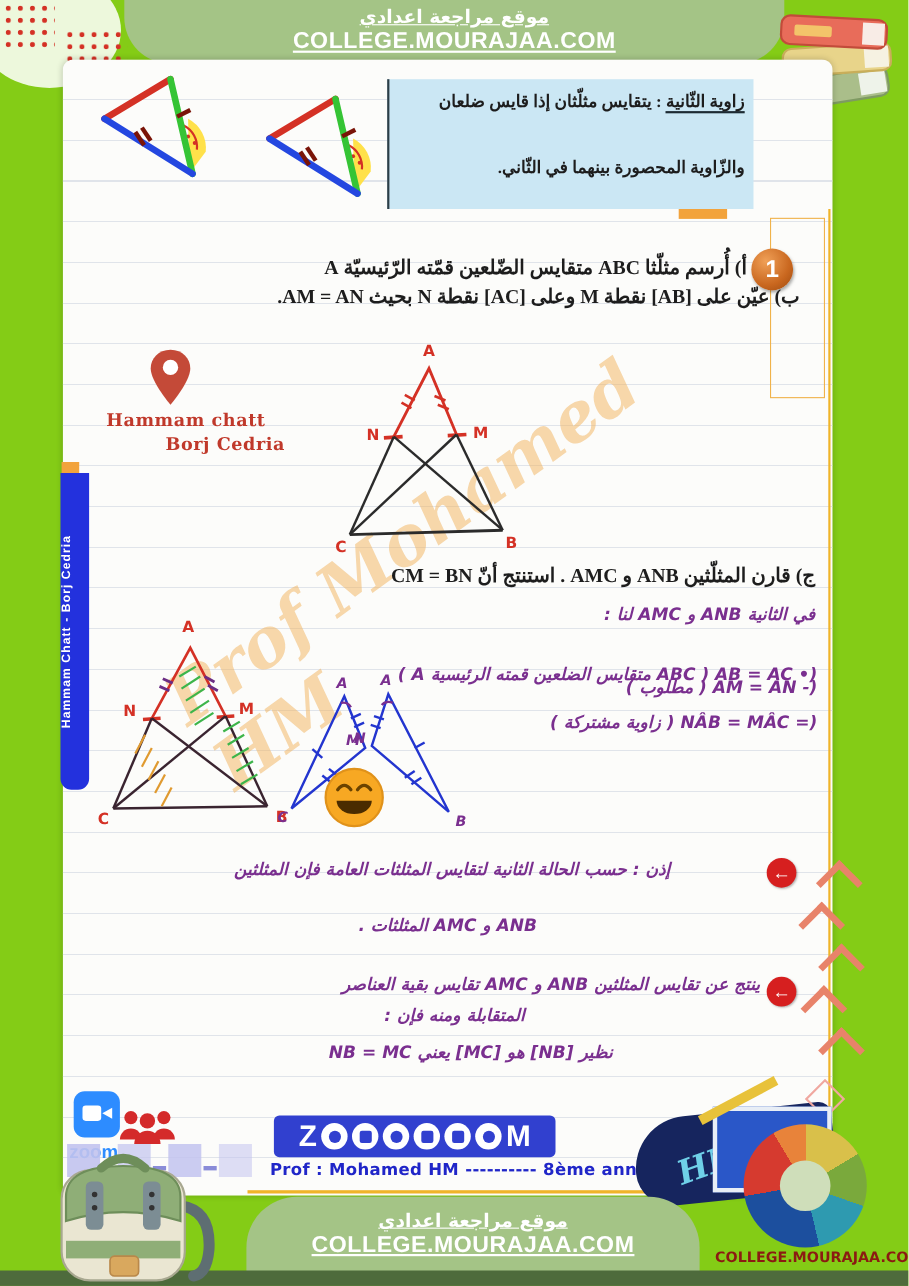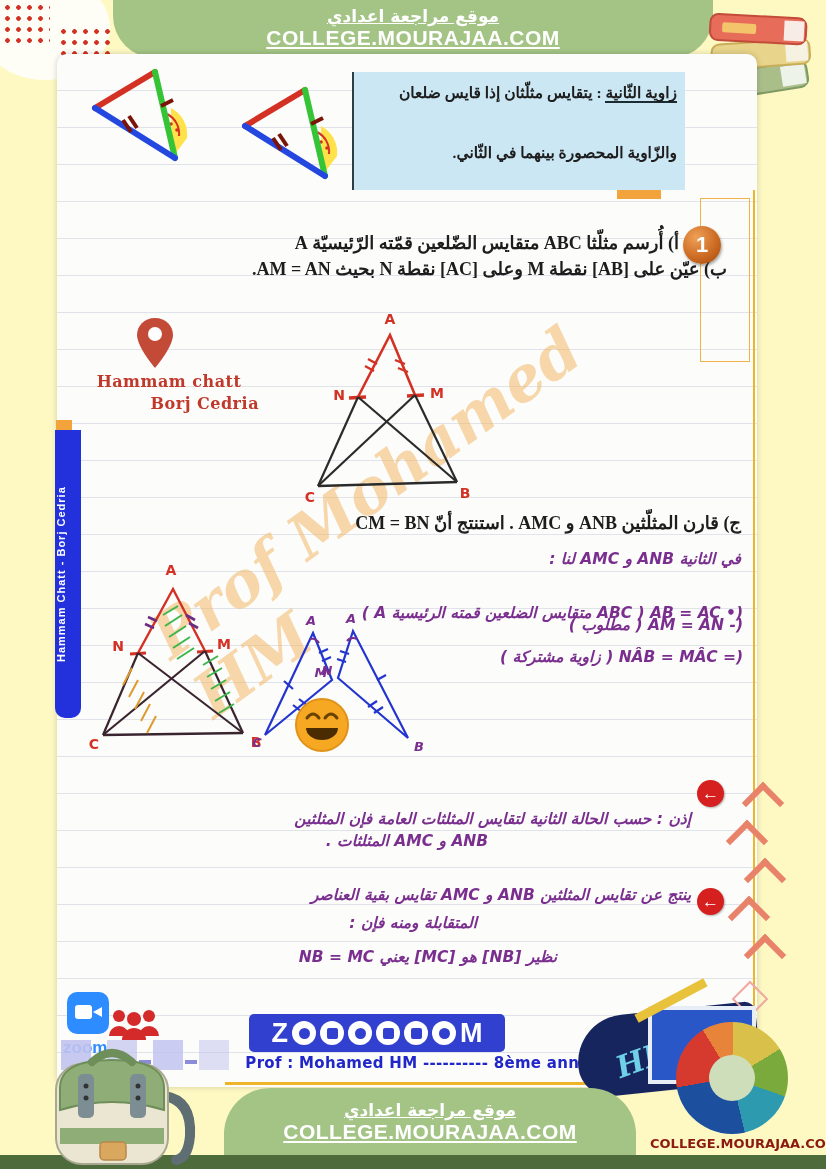--- a/index.html
+++ b/index.html
@@ -1,16 +1,16 @@
 <!DOCTYPE html>
 <html lang="ar"><head>
 <meta charset="utf-8">
 <style>
   html,body{margin:0;padding:0;}
-  #stage{position:relative;width:826px;height:1169px;background:#fef9c3;overflow:hidden;
+  #stage{position:relative;width:826px;height:1169px;background:#84cc16;overflow:hidden;
          font-family:"Liberation Sans","DejaVu Sans",sans-serif;}
   .abs{position:absolute;}
   
   .tab{background:#a4c486;text-align:center;color:#fff;font-weight:bold;}
   .tab .l1{font-size:17px;text-decoration:underline;padding-top:6px;font-family:"DejaVu Sans",sans-serif;}
   .tab .l2{font-size:21px;text-decoration:underline;letter-spacing:.5px;}
   #header-tab{left:113px;top:0;width:600px;height:58px;border-radius:0 0 42px 42px;}
   #footer-tab{left:224px;top:1088px;width:412px;height:70px;border-radius:46px 46px 0 0;}
   #bottom-strip{left:0;top:1155px;width:826px;height:14px;background:#4e6b3c;}
   
@@ -236,21 +236,21 @@
 
       <g>
         <circle cx="237" cy="162" r="26" fill="#f7a823" stroke="#e0921a" stroke-width="2"></circle>
         <path d="M222,155 q6,-8 12,0" fill="none" stroke="#6b4300" stroke-width="3" stroke-linecap="round"></path>
         <path d="M240,155 q6,-8 12,0" fill="none" stroke="#6b4300" stroke-width="3" stroke-linecap="round"></path>
         <path d="M221,165 a16,12 0 0 0 32,0 Z" fill="#4a2c00"></path>
       </g>
     </svg>
 
     <div class="abs arrow-bullet" style="left:640px;top:726px;">←</div>
-    <div class="abs rtl hand" style="right:66px;top:756px;width:560px;">إذن : حسب الحالة الثانية لتقايس المثلثات العامة فإن المثلثين</div>
+    <div class="abs rtl hand" style="right:66px;top:727px;width:560px;text-align:center;">إذن : حسب الحالة الثانية لتقايس المثلثات العامة فإن المثلثين</div>
     <div class="abs rtl hand" style="right:190px;top:778px;width:320px;text-align:center;">ANB و AMC المثلثات .</div>
 
     <div class="abs arrow-bullet" style="left:640px;top:834px;">←</div>
     <div class="abs rtl hand" style="right:66px;top:832px;width:570px;">ينتج عن تقايس المثلثين ANB و AMC تقايس بقية العناصر</div>
     <div class="abs rtl hand" style="right:280px;top:860px;width:300px;">المتقابلة ومنه فإن :</div>
     <div class="abs rtl hand" style="right:200px;top:894px;width:420px;">نظير [NB] هو [MC] يعني NB = MC</div>
 
     <div class="abs" style="left:696px;top:136px;width:2px;height:896px;background:#f0b429;"></div>
     <div class="abs" style="left:168px;top:1028px;width:532px;height:3px;background:#f0b429;"></div>
 

